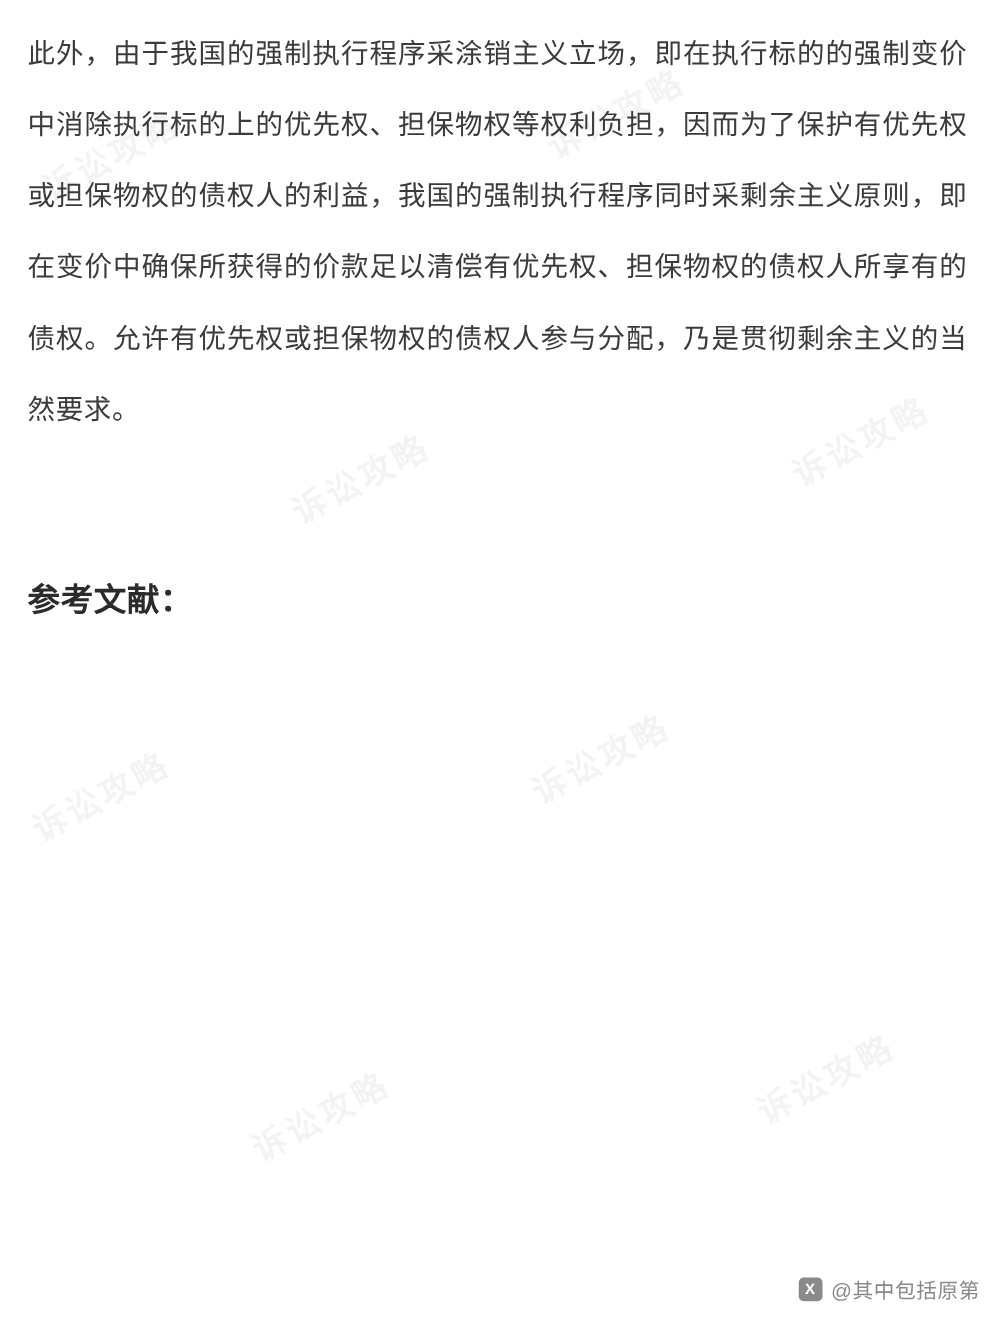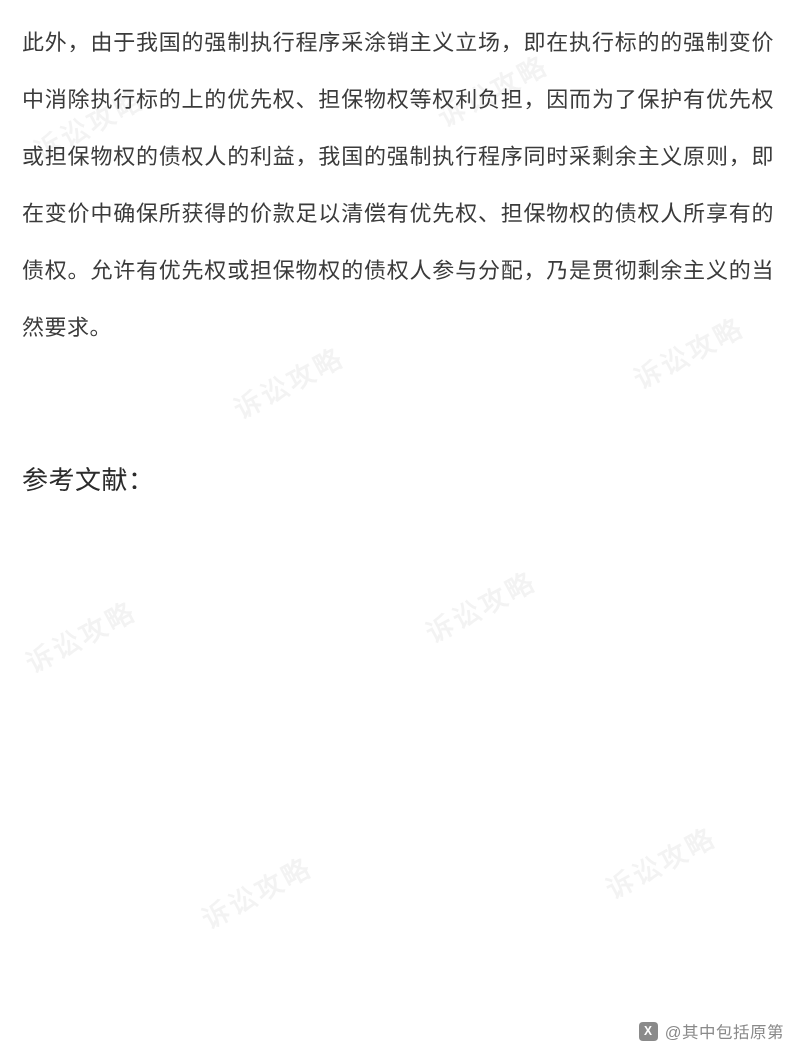--- a/index.html
+++ b/index.html
@@ -27,21 +27,21 @@
     font-size: 22px;
     line-height: 57px;
     color: #3b3b3b;
     text-align: justify;
     letter-spacing: 0.5px;
     margin: 0;
   }
   .heading {
     font-size: 26px;
     line-height: 40px;
-    font-weight: normal;
+    font-weight: bold;
     color: #2b2b2b;
     margin: 0;
     letter-spacing: 0.5px;
   }
   .spacer-1 { height: 104px; }
   .spacer-2 { height: 78px; }
 
   
   .wm {
     position: absolute;

